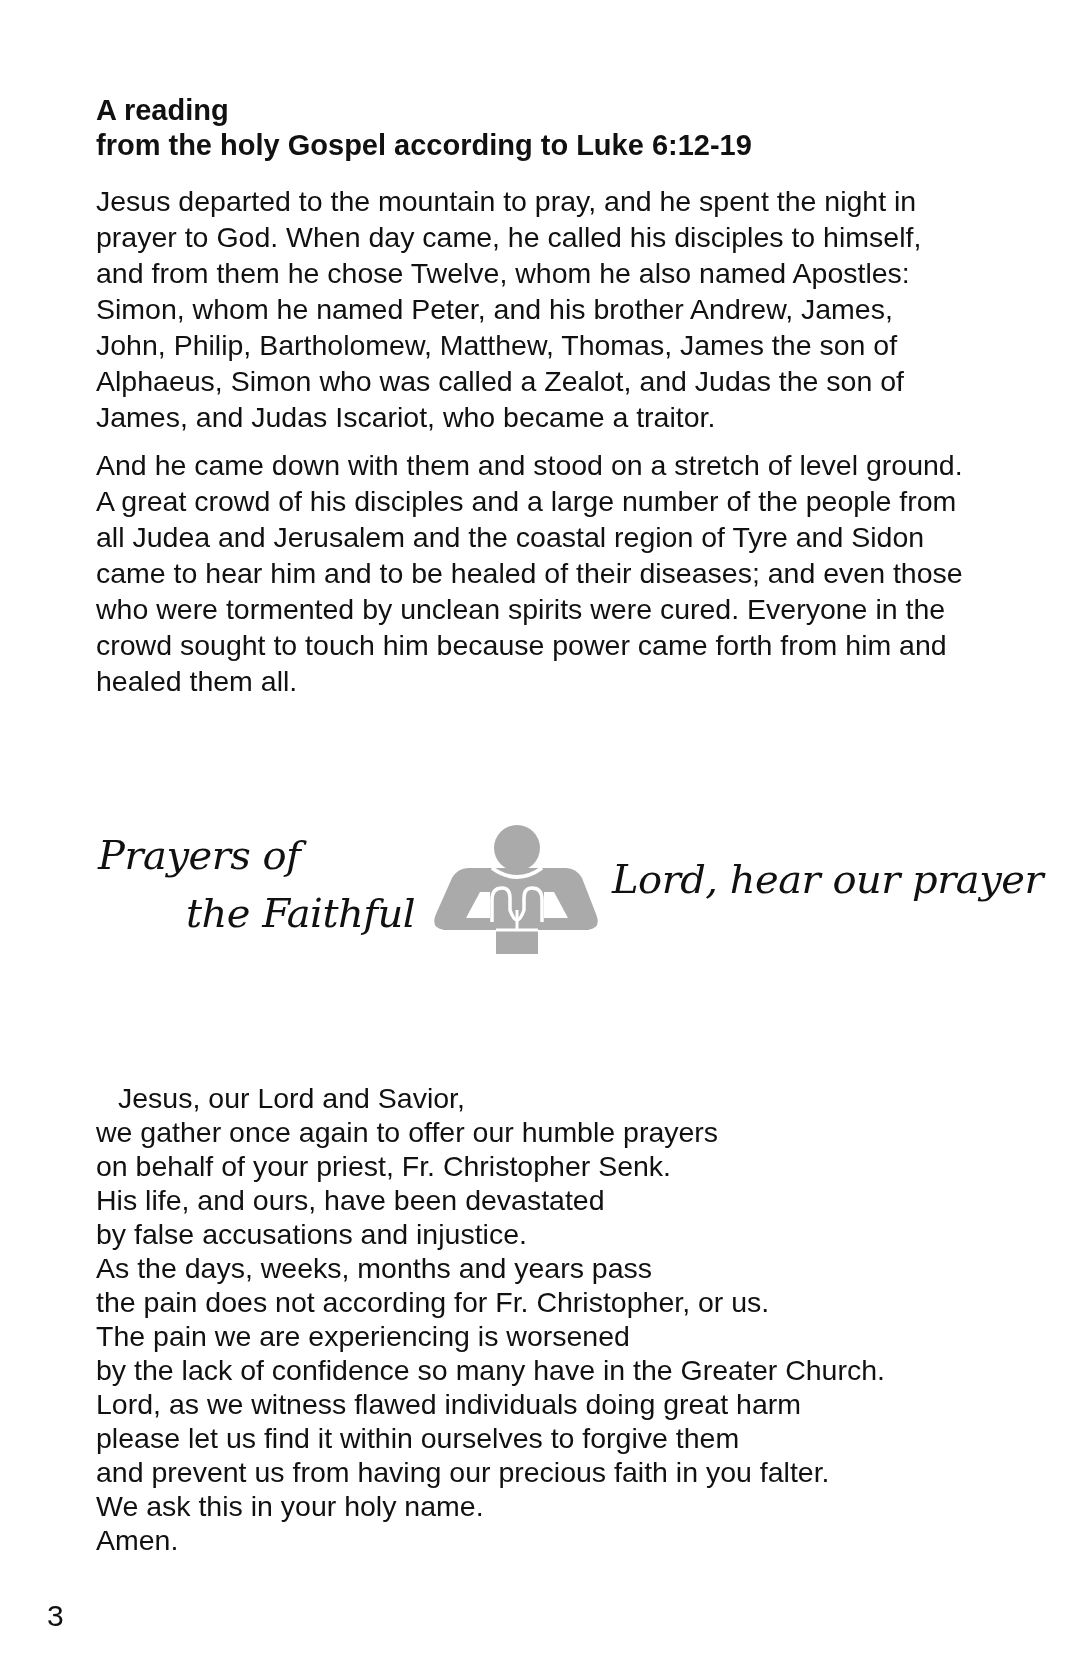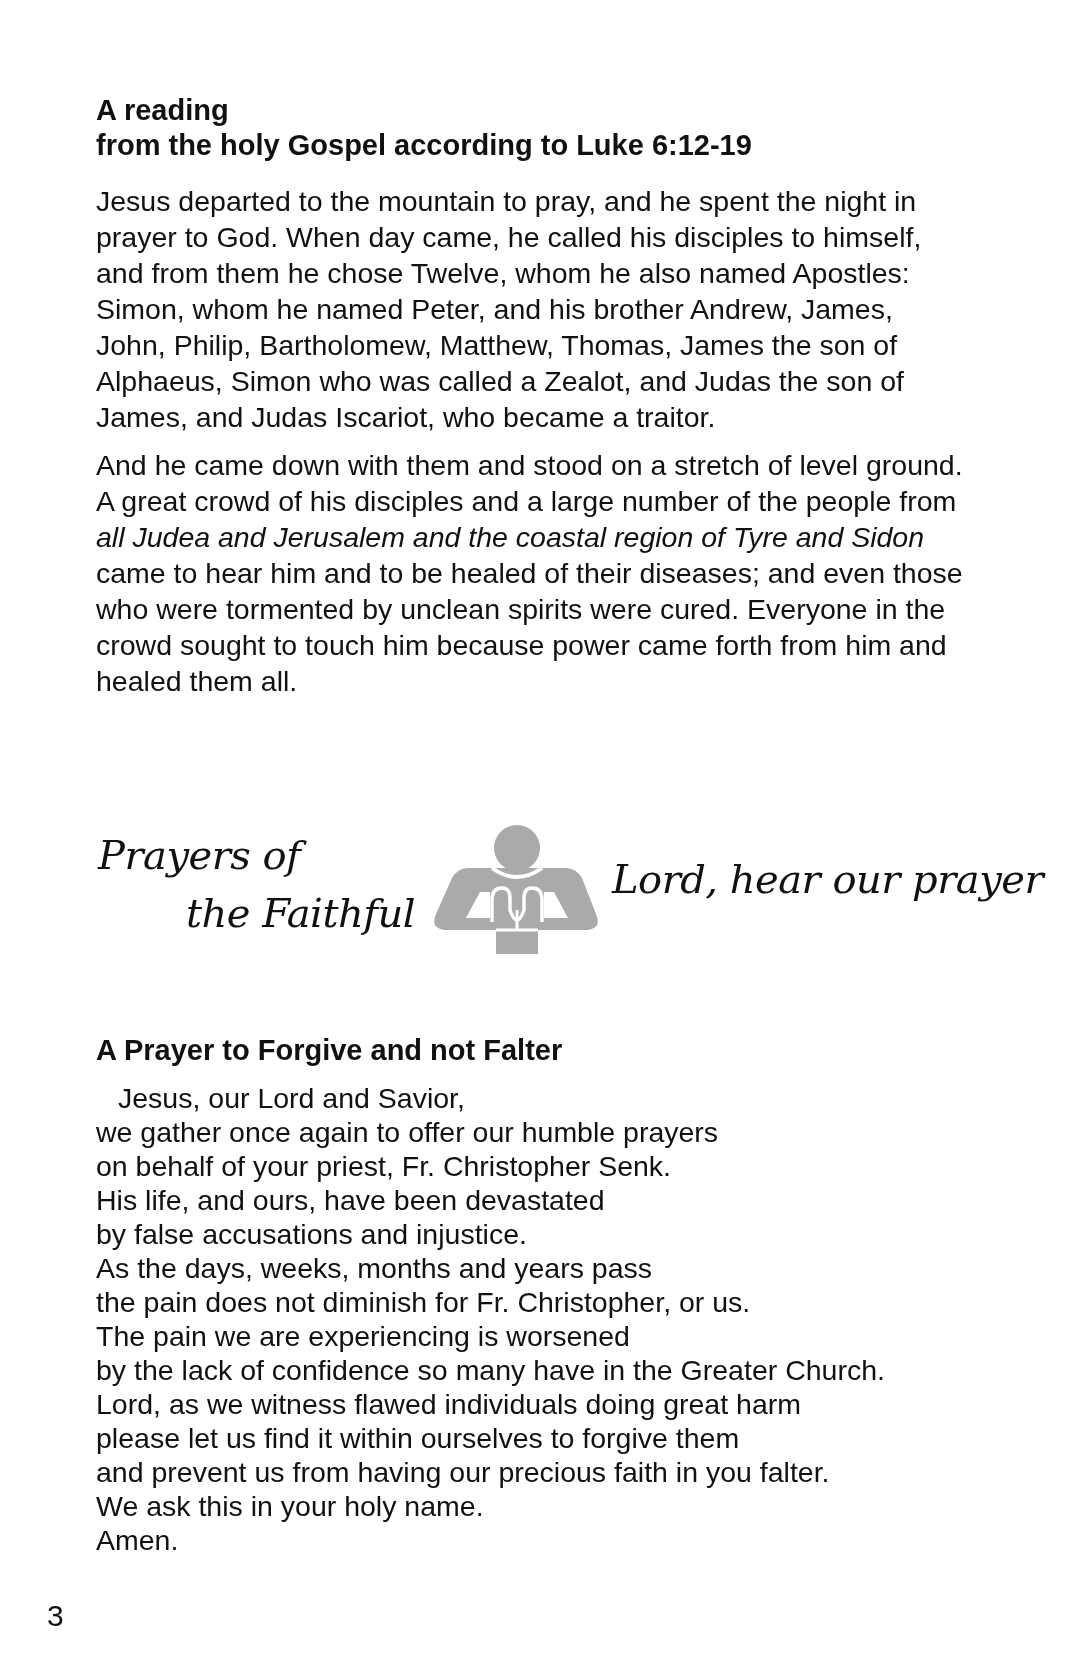--- a/index.html
+++ b/index.html
@@ -25,21 +25,21 @@
     <div class="body-line" style="top:258px;">and from them he chose Twelve, whom he also named Apostles:</div>
     <div class="body-line" style="top:294px;">Simon, whom he named Peter, and his brother Andrew, James,</div>
     <div class="body-line" style="top:330px;">John, Philip, Bartholomew, Matthew, Thomas, James the son of</div>
     <div class="body-line" style="top:366px;">Alphaeus, Simon who was called a Zealot, and Judas the son of</div>
     <div class="body-line" style="top:402px;">James, and Judas Iscariot, who became a traitor.</div>
   </div>
 
   <div>
     <div class="body-line" style="top:450px;text-align:center;">And he came down with them and stood on a stretch of level ground.</div>
     <div class="body-line" style="top:486px;">A great crowd of his disciples and a large number of the people from</div>
-    <div class="body-line" style="top:522px;font-style:italic;">all Judea and Jerusalem and the coastal region of Tyre and Sidon</div>
+    <div class="body-line" style="top:522px;">all Judea and Jerusalem and the coastal region of Tyre and Sidon</div>
     <div class="body-line" style="top:558px;">came to hear him and to be healed of their diseases; and even those</div>
     <div class="body-line" style="top:594px;">who were tormented by unclean spirits were cured. Everyone in the</div>
     <div class="body-line" style="top:630px;">crowd sought to touch him because power came forth from him and</div>
     <div class="body-line" style="top:666px;">healed them all.</div>
   </div>
 
 
   <div>
     <div class="script" style="left:98px; top:832px;">Prayers of</div>
     <div class="script" style="left:186px; top:890px;">the Faithful</div>
@@ -57,30 +57,29 @@
       <path d="M138 100 L124 74 L114 74 L114 100 Z" fill="#ffffff"></path>
 
       <path d="M62 104 L62 82 Q62 70 72 70 Q80 70 80 80 L80 92 Q87 112 94 92 L94 80 Q94 70 102 70 Q112 70 112 82 L112 104" fill="none" stroke="#ffffff" stroke-width="3.5"></path>
       <path d="M87 92 L87 112" stroke="#ffffff" stroke-width="3"></path>
       <path d="M66 112 L108 112" stroke="#ffffff" stroke-width="3"></path>
     </svg>
 
     <div class="script" style="left:612px; top:856px;">Lord, hear our prayer</div>
   </div>
 
-  <div class="heading" style="top:1032px;">A Prayer to Forgive and not Falter</div>
 
   <div>
     <div class="body-line" style="top:1083px;margin-left:22px;">Jesus, our Lord and Savior,</div>
     <div class="body-line" style="top:1117px;">we gather once again to offer our humble prayers</div>
     <div class="body-line" style="top:1151px;">on behalf of your priest, Fr. Christopher Senk.</div>
     <div class="body-line" style="top:1185px;">His life, and ours, have been devastated</div>
     <div class="body-line" style="top:1219px;">by false accusations and injustice.</div>
     <div class="body-line" style="top:1253px;">As the days, weeks, months and years pass</div>
-    <div class="body-line" style="top:1287px;">the pain does not diminish for Fr. Christopher, or us.</div>
+    <div class="body-line" style="top:1287px;">the pain does not according for Fr. Christopher, or us.</div>
     <div class="body-line" style="top:1321px;">The pain we are experiencing is worsened</div>
     <div class="body-line" style="top:1355px;">by the lack of confidence so many have in the Greater Church.</div>
     <div class="body-line" style="top:1389px;">Lord, as we witness flawed individuals doing great harm</div>
     <div class="body-line" style="top:1423px;">please let us find it within ourselves to forgive them</div>
     <div class="body-line" style="top:1457px;">and prevent us from having our precious faith in you falter.</div>
     <div class="body-line" style="top:1491px;">We ask this in your holy name.</div>
     <div class="body-line" style="top:1525px;">Amen.</div>
   </div>
 
   <div class="page-num">3</div>

